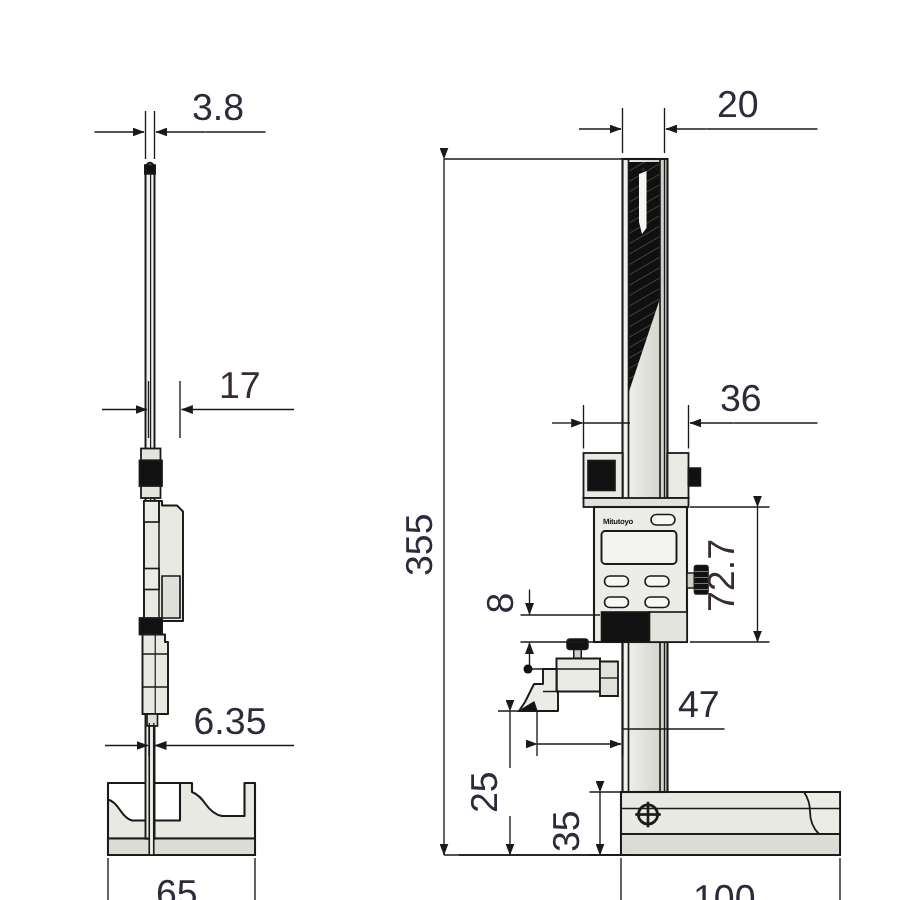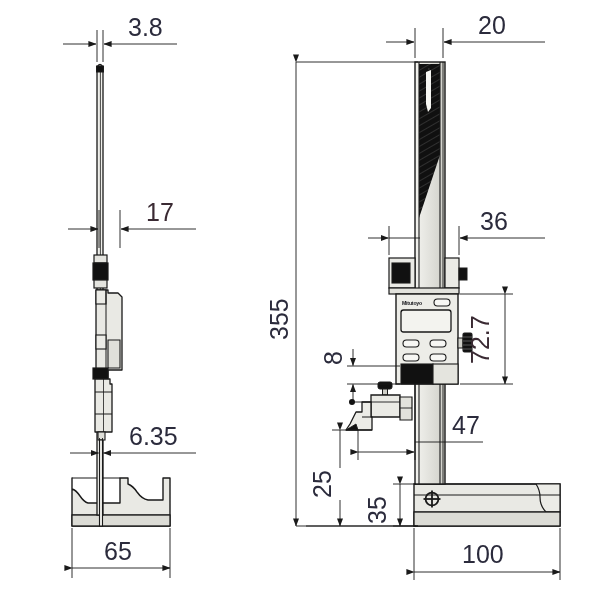--- a/index.html
+++ b/index.html
@@ -1,20 +1,20 @@
 <!DOCTYPE html>
 <html><head>
 <meta charset="utf-8">
 <style>
   html,body{margin:0;padding:0;}
   body{
     width:600px;height:600px;overflow:hidden;background:#ffffff;
     font-family:"Liberation Sans", sans-serif;
   }
-  #stage{position:relative;width:600px;height:420px;}
+  #stage{position:relative;width:600px;height:420px;margin-top:44px;}
   svg#draw{position:absolute;left:0;top:0;width:600px;height:600px;display:block;}
   .dimtxt{
     font-family:"Liberation Sans", sans-serif;
     font-size:25px;
     fill:#2b2b3c;
     letter-spacing:0px;
   }
   .dimtxt.accent{fill:#3a2a33;}
   .brand{
     font-family:"Liberation Sans", sans-serif;

